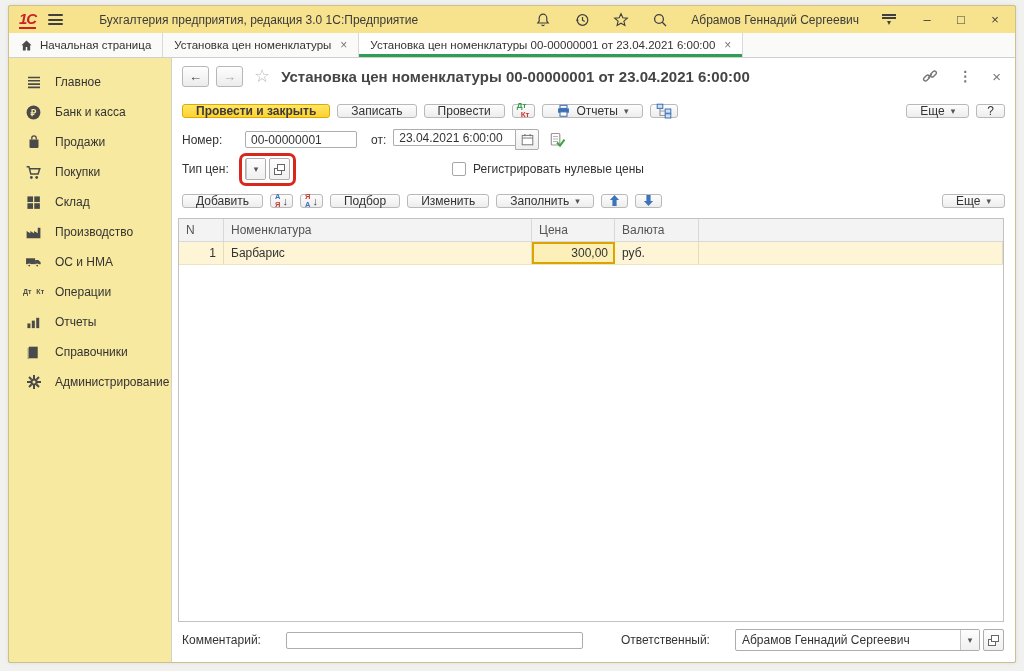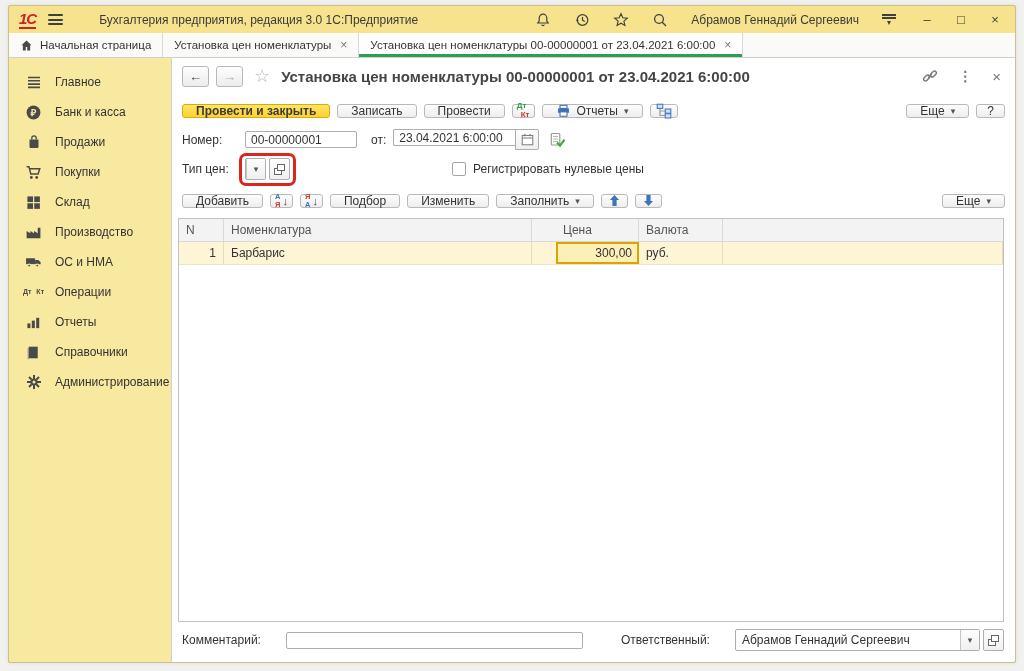--- a/index.html
+++ b/index.html
@@ -163,21 +163,21 @@
   .grid-wrap {
     flex:1; margin:2px 11px 0 6px;
     border:1px solid #c2c2c2;
     display:flex; flex-direction:column; min-height:0; background:#fff;
   }
   .grid-head { display:flex; flex:0 0 23px; background:#f3f3f3; border-bottom:1px solid #d8d8d8; font-size:12px; color:#555; }
   .gc { padding:0 7px; display:flex; align-items:center; border-right:1px solid #d8d8d8; overflow:hidden; white-space:nowrap; }
   .gc:last-child { border-right:none; flex:1; }
   .c-n { width:45px; flex:0 0 45px; }
   .c-item { width:308px; flex:0 0 308px; }
-  .c-price { width:83px; flex:0 0 83px;margin-left:24px; }
+  .c-price { width:83px; flex:0 0 83px; }
   .c-cur { width:84px; flex:0 0 84px; }
   .grid-row { display:flex; flex:0 0 23px; background:#fdf5d5; border-bottom:1px solid #ece5c2; font-size:12px; color:#333; cursor:pointer; }
   .grid-row .gc { border-right:1px solid #e4ddb9; }
   .cell-right { justify-content:flex-end; }
   .cell-selected {
     border:2px solid #dba400 !important; background:#fcf0b8;
     justify-content:flex-end; padding:0 5px;
   }
   .grid-empty { flex:1; background:#fff; }
   

